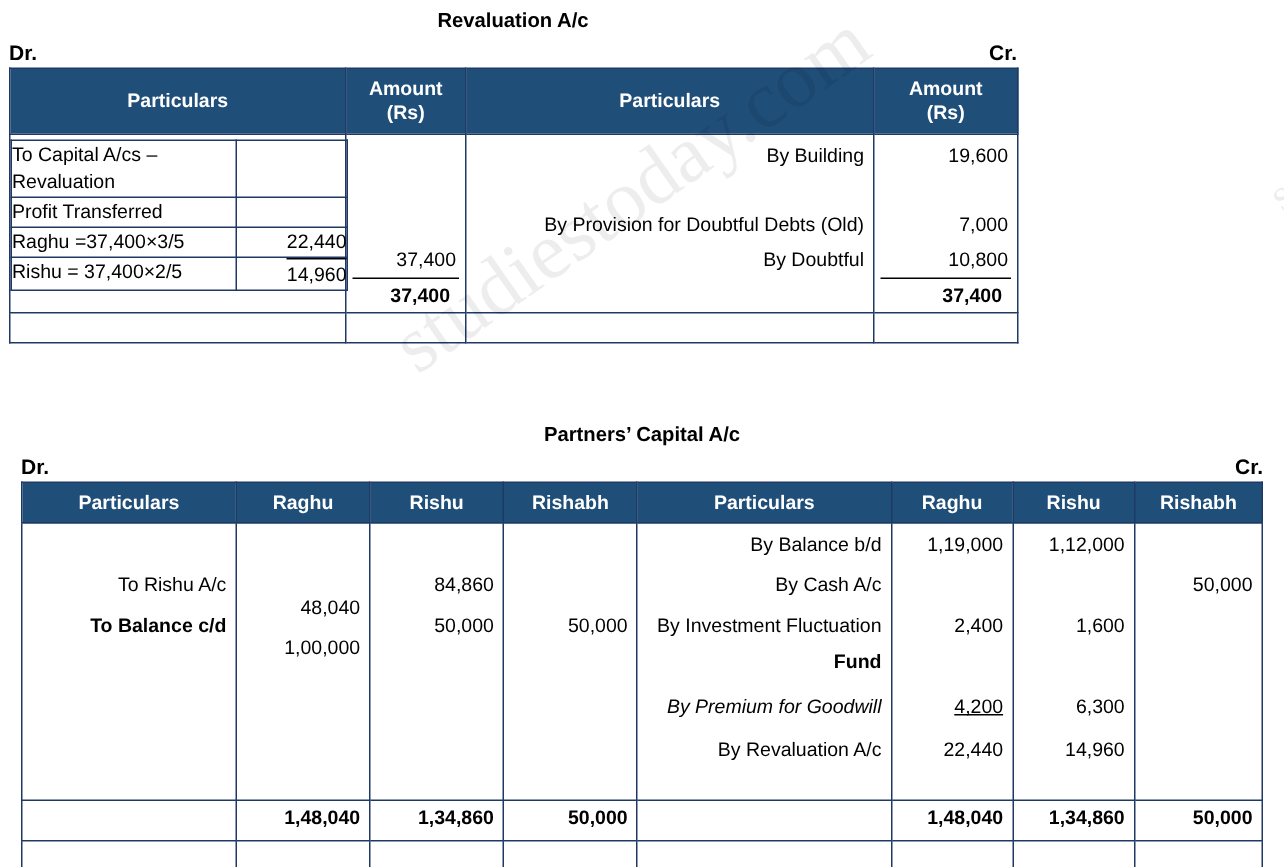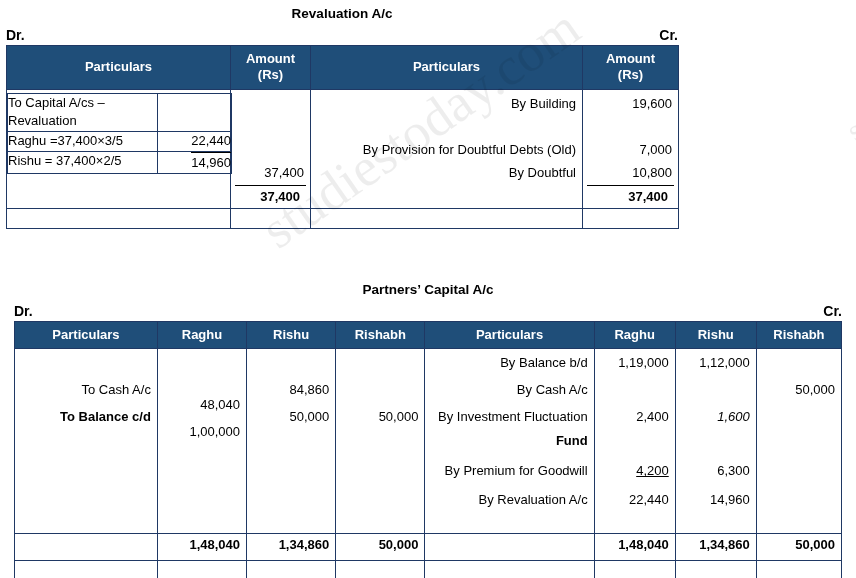--- a/index.html
+++ b/index.html
@@ -159,20 +159,24 @@
                 <colgroup>
                     <col style="width:150px">
                     <col style="width:74px">
                   </colgroup>
                 <tbody>
                     <tr>
                   <td>To Capital A/cs – Revaluation</td>
                   <td class="r"></td>
                 </tr>
                 <tr>
+                  <td>Profit Transferred</td>
+                  <td class="r"></td>
+                </tr>
+                <tr>
                   <td>Raghu =37,400×3/5</td>
                   <td class="r">22,440</td>
                 </tr>
                 <tr>
                   <td>Rishu = 37,400×2/5</td>
                   <td class="r"><span class="u-total">14,960</span></td>
                 </tr>
               </tbody>
                 </table>
             </div>
@@ -256,21 +260,21 @@
           <th>Rishu</th>
           <th>Rishabh</th>
         </tr>
       </thead>
       <tbody>
         <tr>
 
           <td>
             <div style="height:166px; padding-top:3px;">
               <div class="cell" style="height:23px;"></div>
-              <div class="cell" style="height:23px;">To Cash A/c</div>
+              <div class="cell" style="height:23px;">To Rishu A/c</div>
               <div class="cell" style="height:23px;font-weight:bold;">To Balance c/d</div>
             </div>
           </td>
           <td>
             <div style="height:166px; padding-top:18px;">
               <div class="cell r" style="height:23px;"></div>
               <div class="cell r" style="height:23px;">48,040</div>
               <div class="cell r" style="height:23px;">1,00,000</div>
             </div>
           </td>
@@ -288,39 +292,39 @@
               <div class="cell" style="height:23px;">50,000</div>
             </div>
           </td>
 
           <td>
             <div style="height:166px; padding-top:3px;">
               <div class="cell" style="height:23px;">By Balance b/d</div>
               <div class="cell" style="height:23px;">By Cash A/c</div>
               <div class="cell" style="height:20px;">By Investment Fluctuation</div>
               <div class="cell" style="height:26px;font-weight:bold;">Fund</div>
-              <div class="cell" style="height:25px;">By Premium for Goodwill</div>
+              <div class="cell" style="height:25px;font-style:italic;">By Premium for Goodwill</div>
               <div class="cell" style="height:23px;">By Revaluation A/c</div>
             </div>
           </td>
           <td>
             <div style="height:166px; padding-top:3px;">
               <div class="cell r" style="height:23px;">1,19,000</div>
               <div class="cell r" style="height:23px;"></div>
               <div class="cell r" style="height:20px;">2,400</div>
               <div class="cell r" style="height:26px;"></div>
               <div class="cell r" style="height:25px;text-decoration:underline;">4,200</div>
               <div class="cell r" style="height:23px;">22,440</div>
             </div>
           </td>
           <td>
             <div style="height:166px; padding-top:3px;">
               <div class="cell r" style="height:23px;">1,12,000</div>
               <div class="cell r" style="height:23px;"></div>
-              <div class="cell r" style="height:20px;font-style:italic;">1,600</div>
+              <div class="cell r" style="height:20px;">1,600</div>
               <div class="cell r" style="height:26px;"></div>
               <div class="cell r" style="height:25px;">6,300</div>
               <div class="cell r" style="height:23px;">14,960</div>
             </div>
           </td>
           <td>
             <div style="height:166px; padding-top:3px;">
               <div class="cell r" style="height:23px;"></div>
               <div class="cell r" style="height:23px;">50,000</div>
               <div class="cell r" style="height:20px;"></div>

